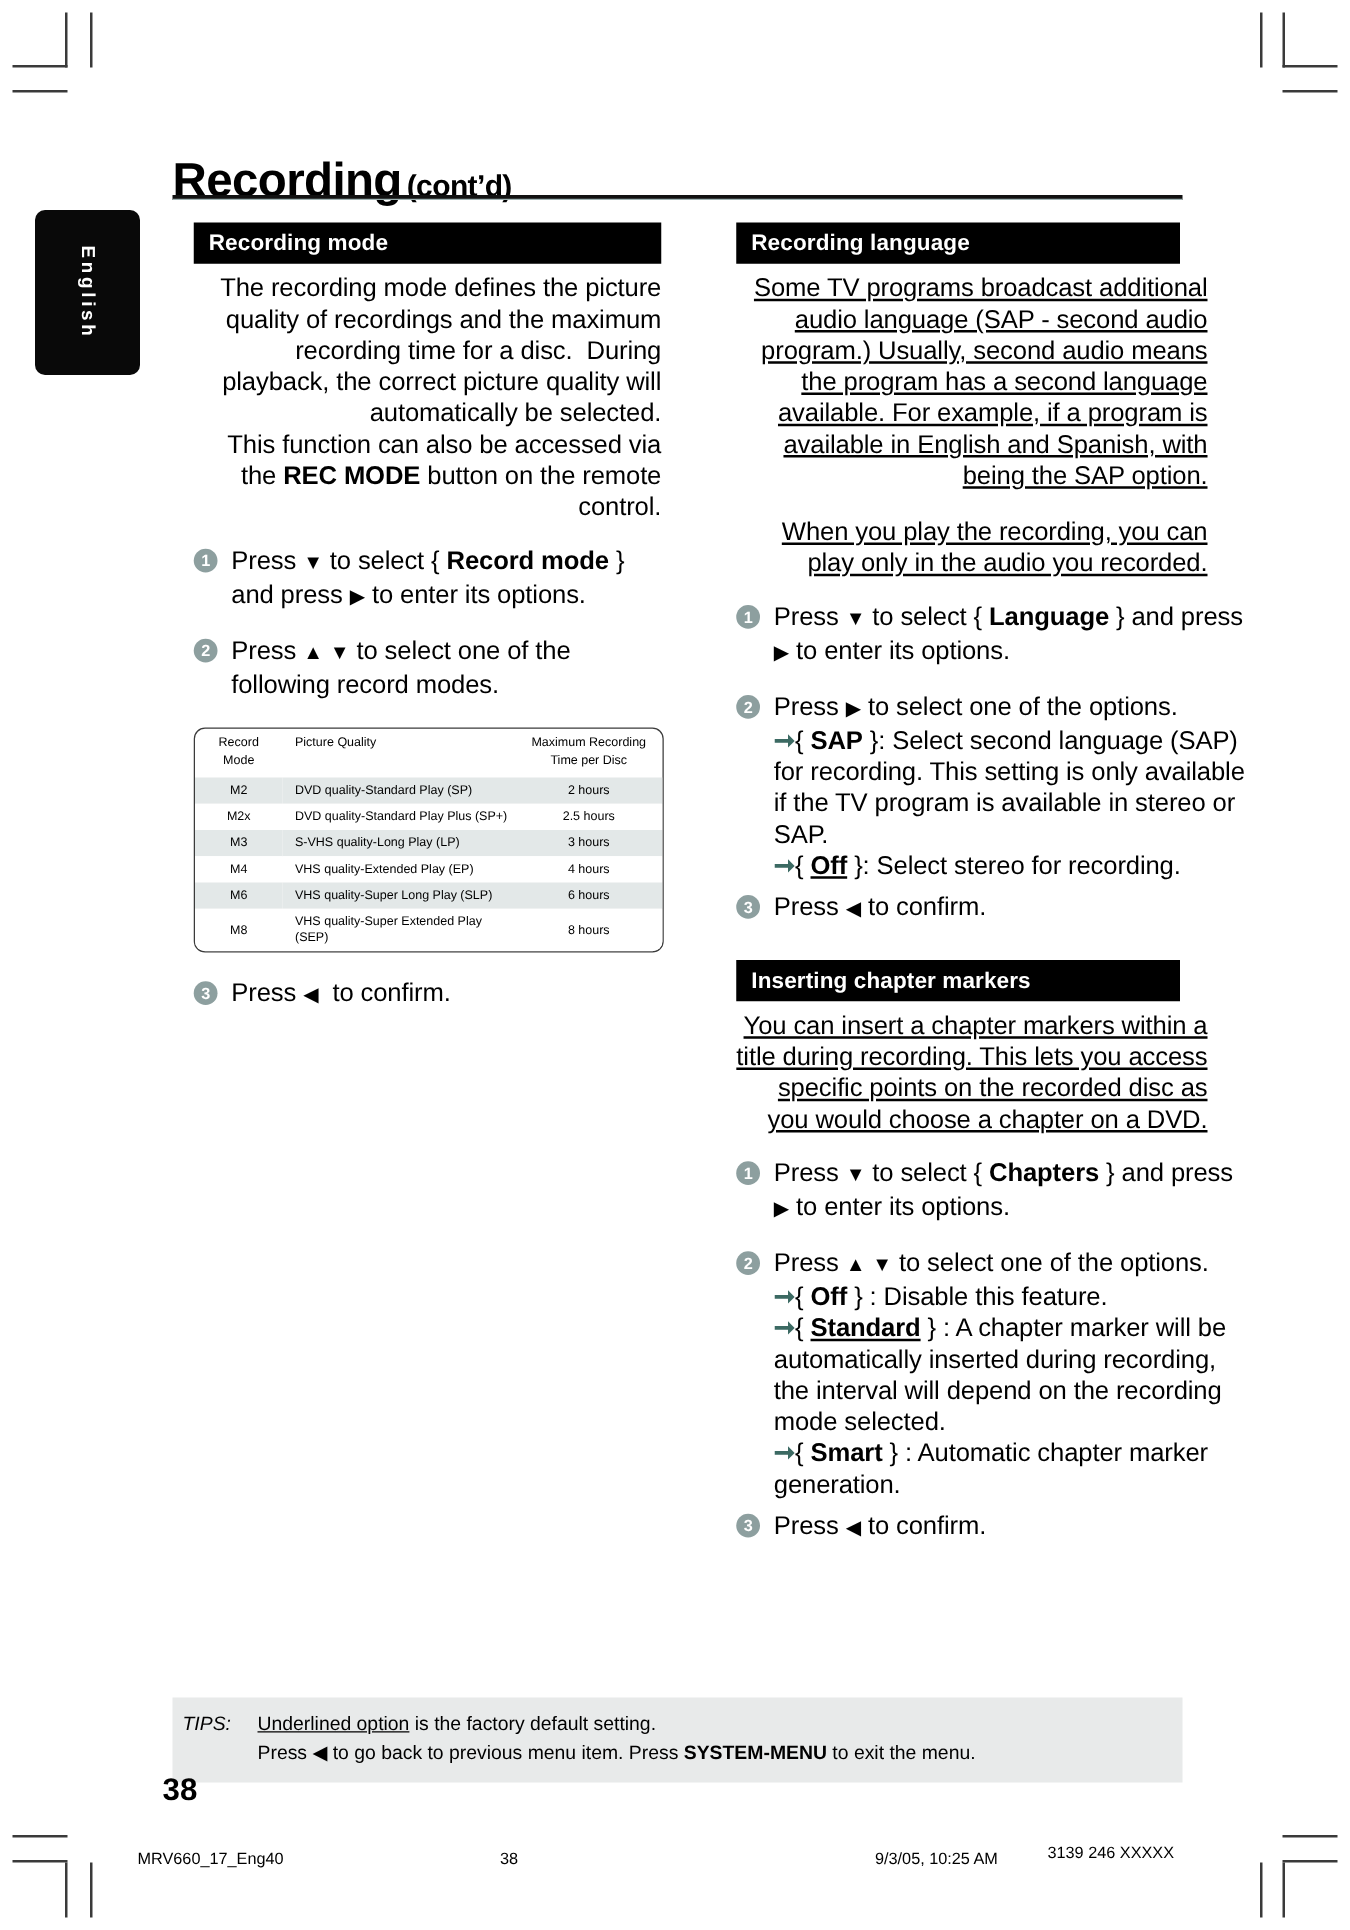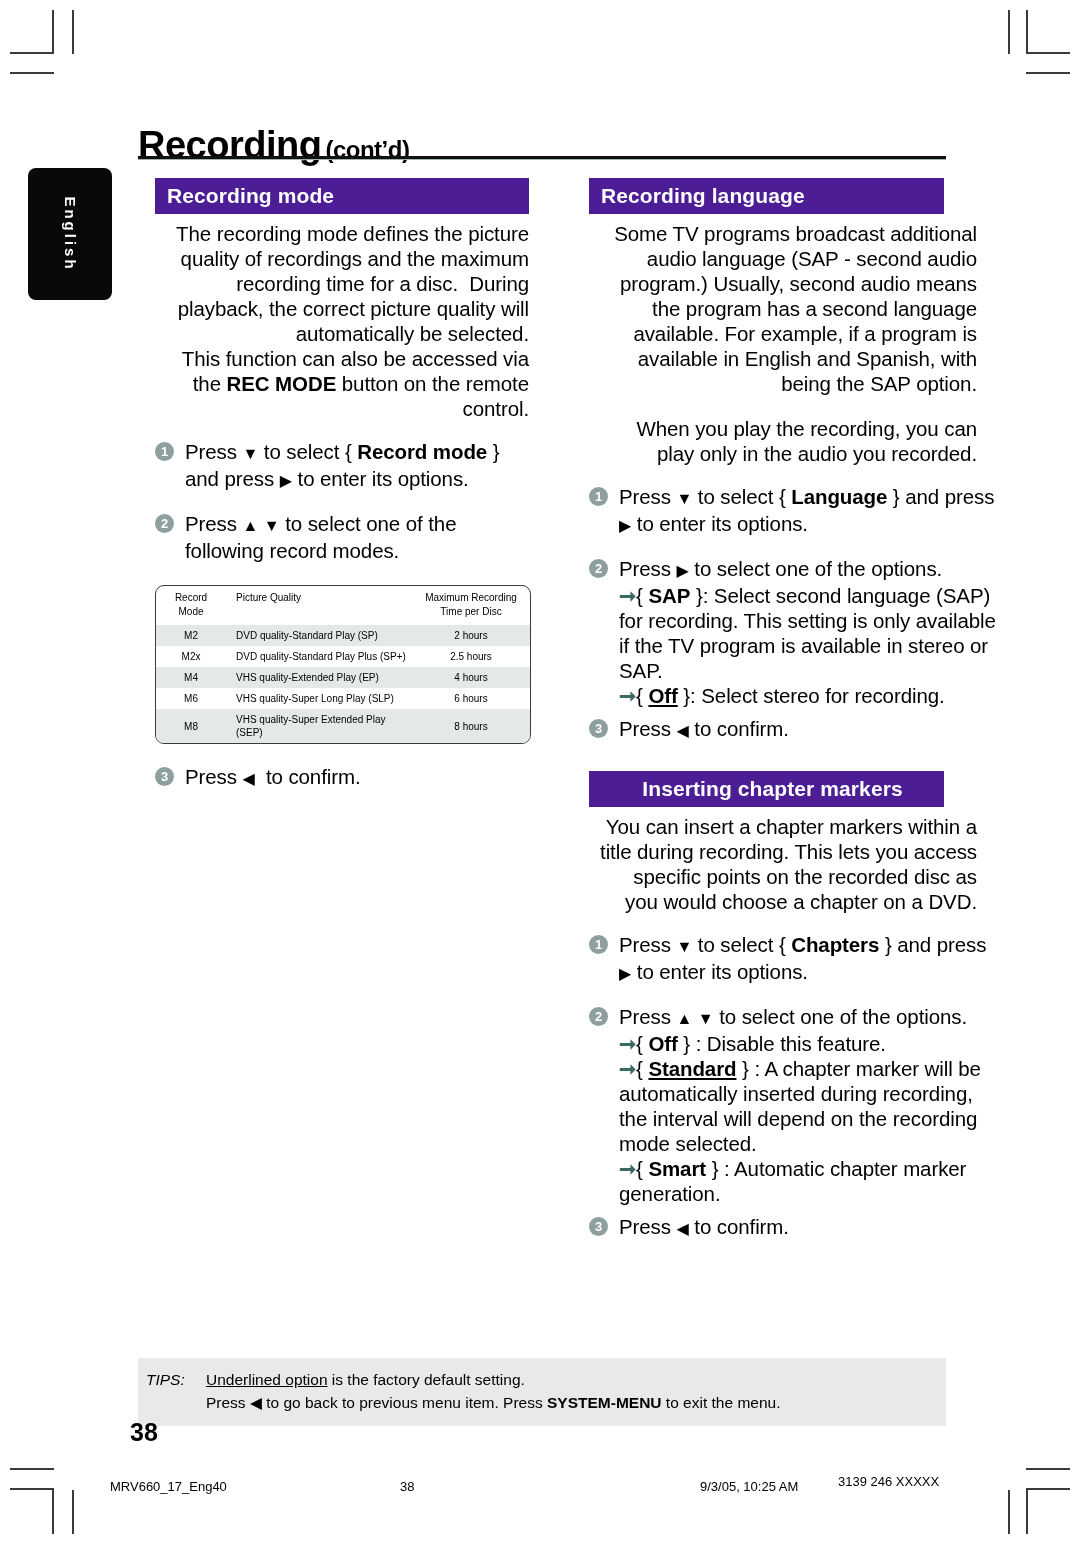--- a/index.html
+++ b/index.html
@@ -91,37 +91,37 @@
     letter-spacing: 3px;
     white-space: nowrap;
   }
 
   
   .col { position: absolute; width: 374px; }
   #col-left  { left: 155px; top: 178px; }
   #col-right { left: 570px; top: 178px; }
 
   .sec-head {
-    background: #4c1d95;
+    background: #000000;
     color: #ffffff;
-    font-size: 21px;
+    font-size: 18px;
     font-weight: bold;
     padding: 6px 0 6px 12px;
     letter-spacing: 0.1px;
   }
   #col-right .sec-head { margin-left: 19px; width: 355px; padding-left: 12px; box-sizing: border-box; }
 
   .para {
     font-size: 20.5px;
     line-height: 25px;
     margin-top: 7px;
     letter-spacing: -0.1px;
     text-align: right;
   }
-  #col-right .para { margin-left: 30px; width: 377px; }
+  #col-right .para { margin-left: 19px; width: 377px; text-decoration: underline; }
   .para.gap   { margin-top: 20px; }
 
   
   .step {
     position: relative;
     font-size: 20.5px;
     line-height: 25px;
     margin-top: 18px;
     padding-left: 30px;
     letter-spacing: -0.1px;
@@ -291,20 +291,25 @@
             <td class="c1">M2</td>
             <td class="c2">DVD quality-Standard Play (SP)</td>
             <td class="c3">2 hours</td>
           </tr>
           <tr>
             <td class="c1">M2x</td>
             <td class="c2">DVD quality-Standard Play Plus (SP+)</td>
             <td class="c3">2.5 hours</td>
           </tr>
           <tr>
+            <td class="c1">M3</td>
+            <td class="c2">S-VHS quality-Long Play (LP)</td>
+            <td class="c3">3 hours</td>
+          </tr>
+          <tr>
             <td class="c1">M4</td>
             <td class="c2">VHS quality-Extended Play (EP)</td>
             <td class="c3">4 hours</td>
           </tr>
           <tr>
             <td class="c1">M6</td>
             <td class="c2">VHS quality-Super Long Play (SLP)</td>
             <td class="c3">6 hours</td>
           </tr>
           <tr>
@@ -341,21 +346,21 @@
     Press <span class="tri">▶</span> to select one of the options.<br>
     <span class="arr">➞</span>{ <b>SAP</b> }<span>:  Select second language (SAP) for recording. This setting is only available if the TV program is available in stereo or SAP.</span><br>
     <span class="arr">➞</span>{ <b><u>Off</u></b> }<span>:  Select stereo for recording.</span>
   </div>
 
   <div class="step" style="margin-left:19px;width:377px;margin-top:8px;">
     <span class="num">3</span>
     Press <span class="tri">◀</span> to confirm.
   </div>
 
-  <div class="sec-head" style="margin-top:28px;text-align:center;">Inserting chapter markers</div>
+  <div class="sec-head" style="margin-top:28px;">Inserting chapter markers</div>
 
   <div class="para">You can insert a chapter markers within a title during recording. This lets you access specific points on the recorded disc as you would choose a chapter on a DVD.</div>
 
   <div class="step" style="margin-left:19px;width:377px;">
     <span class="num">1</span>
     Press <span class="tri">▼</span> to select { <b>Chapters</b> } and press <span class="tri">▶</span> to enter its options.
   </div>
 
   <div class="step" style="margin-left:19px;width:377px;">
     <span class="num">2</span>

